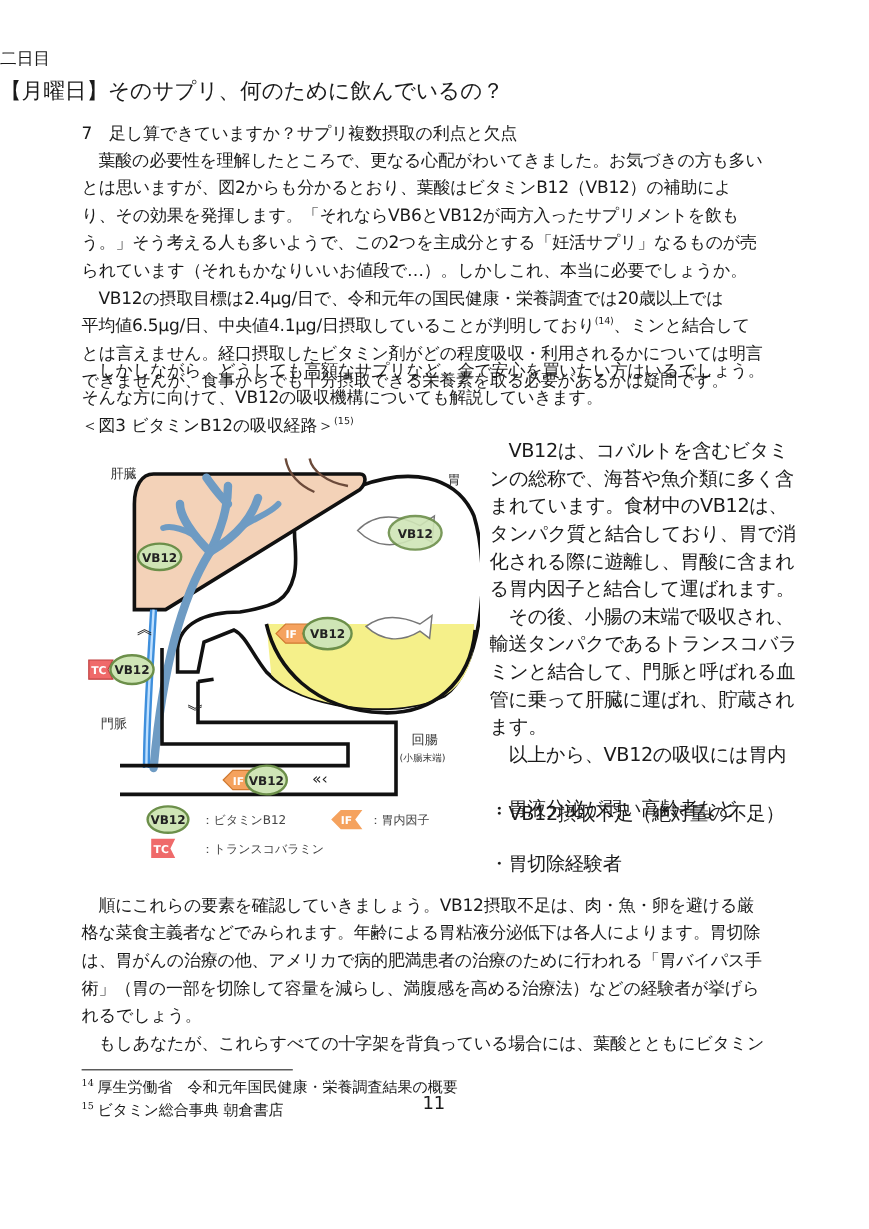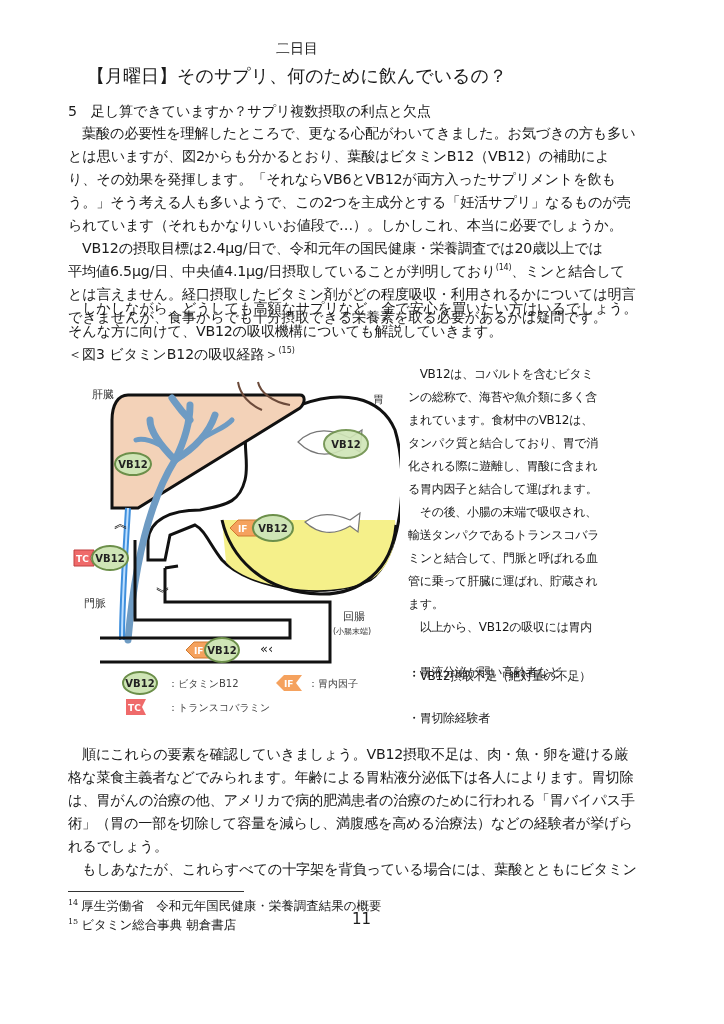--- a/index.html
+++ b/index.html
@@ -2,40 +2,40 @@
 <html><head>
 <meta charset="utf-8">
 <style>
   html, body { margin: 0; padding: 0; background: #ffffff; }
   body {
     width: 724px; height: 1024px; position: relative; overflow: hidden;
     font-family: "DejaVu Sans", "Liberation Sans", sans-serif;
     color: #1a1a1a;
   }
   .page { position: absolute; left: 0; top: 0; width: 724px; height: 1024px; }
-  .hdr { position: absolute; left: 0; width: 594px; text-align: center; font-size: 14px; }
+  .hdr { position: absolute; left: 0; width: 594px; font-size: 14px; }
   .line { position: absolute; left: 68px; font-size: 14.2px; white-space: nowrap; letter-spacing: -0.2px; }
-  .rline { position: absolute; left: 408px; font-size: 12px; white-space: nowrap; letter-spacing: -0.3px; }
+  .rline { position: absolute; left: 408px; font-size: 16px; white-space: nowrap; letter-spacing: -0.3px; }
   .sup { font-size: 8px; vertical-align: super; }
   .fig-caption { position: absolute; left: 68px; top: 346px; font-size: 14px; white-space: nowrap; }
   .fig { position: absolute; left: 70px; top: 370px; width: 330px; height: 360px; }
   .fn-rule { position: absolute; left: 68px; top: 891px; width: 176px; height: 1px; background: #333; }
   .fn { position: absolute; left: 68px; font-family: "DejaVu Serif", "Liberation Serif", serif; font-size: 12.5px; white-space: nowrap; }
   .fn .num { font-size: 8px; vertical-align: super; margin-right: 3px; }
   .pagenum { position: absolute; left: 352px; top: 910px; font-size: 15px; }
 </style>
 </head>
 <body>
 
 <div class="page">
 
   <div class="hdr" style="top:40px">二日目</div>
   <div class="hdr" style="top:64px; font-size:18px">【月曜日】そのサプリ、何のために飲んでいるの？</div>
 
-  <div class="line" style="top:102px">5　足し算できていますか？サプリ複数摂取の利点と欠点</div>
+  <div class="line" style="top:102px">7　足し算できていますか？サプリ複数摂取の利点と欠点</div>
 
   <div>
     <div class="line" style="top:124px">　葉酸の必要性を理解したところで、更なる心配がわいてきました。お気づきの方も多い</div>
     <div class="line" style="top:147px">とは思いますが、図2からも分かるとおり、葉酸はビタミンB12（VB12）の補助によ</div>
     <div class="line" style="top:170px">り、その効果を発揮します。「それならVB6とVB12が両方入ったサプリメントを飲も</div>
     <div class="line" style="top:193px">う。」そう考える人も多いようで、この2つを主成分とする「妊活サプリ」なるものが売</div>
     <div class="line" style="top:216px">られています（それもかなりいいお値段で…）。しかしこれ、本当に必要でしょうか。</div>
     <div class="line" style="top:239px">　VB12の摂取目標は2.4μg/日で、令和元年の国民健康・栄養調査では20歳以上では</div>
     <div class="line" style="top:262px"><span>平均値6.5μg/日、中央値4.1μg/日摂取していることが判明しており</span><span class="sup">(14)</span><span>、ミンと結合して</span></div>
     <div class="line" style="top:285px">とは言えません。経口摂取したビタミン剤がどの程度吸収・利用されるかについては明言</div>

